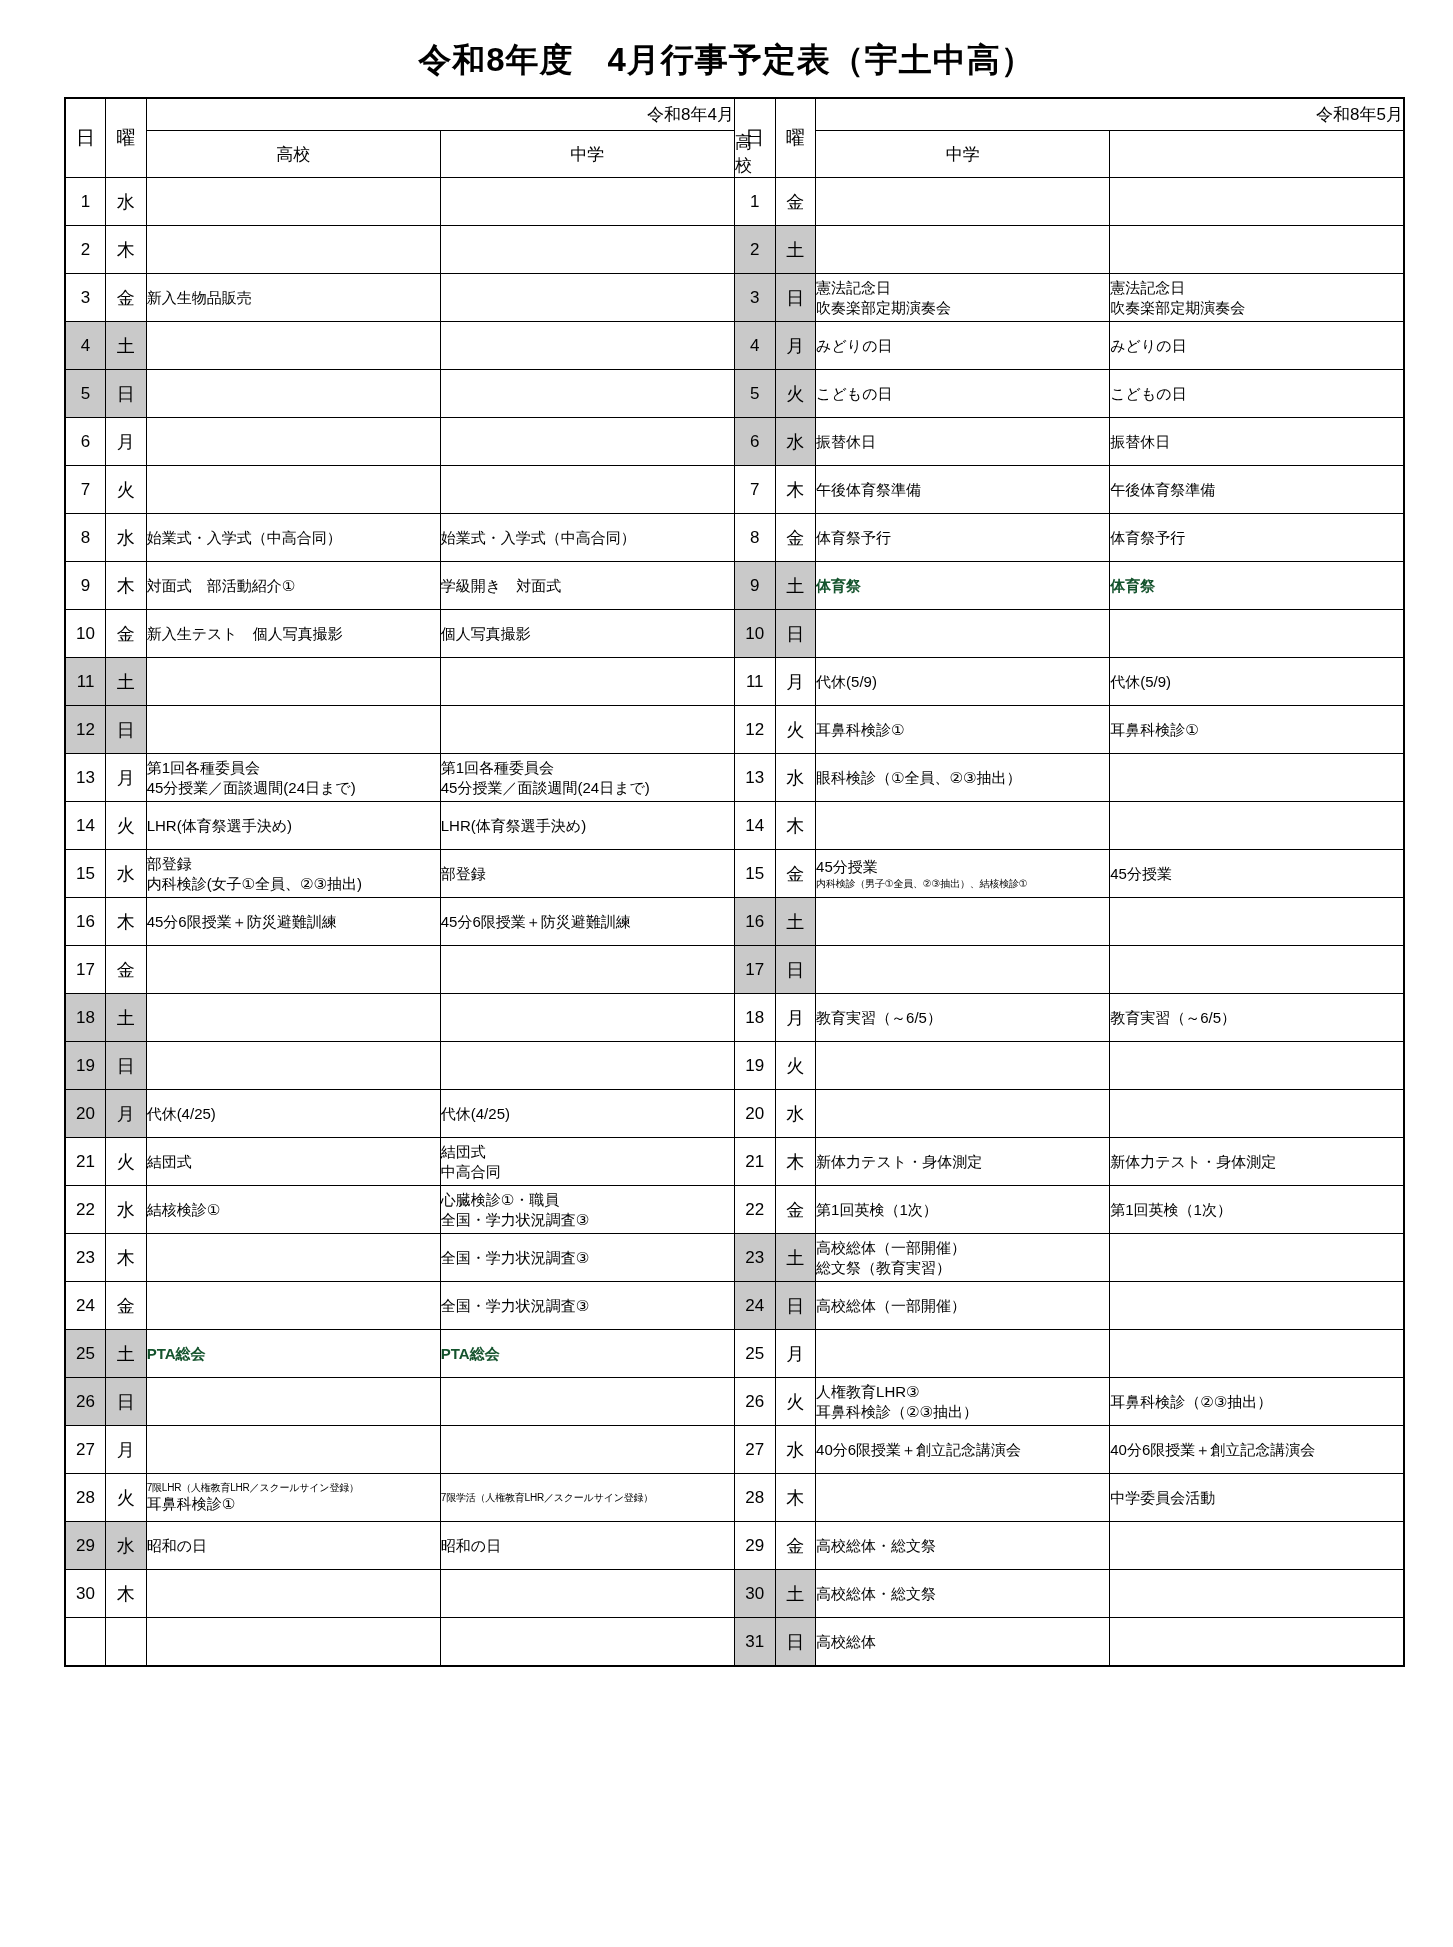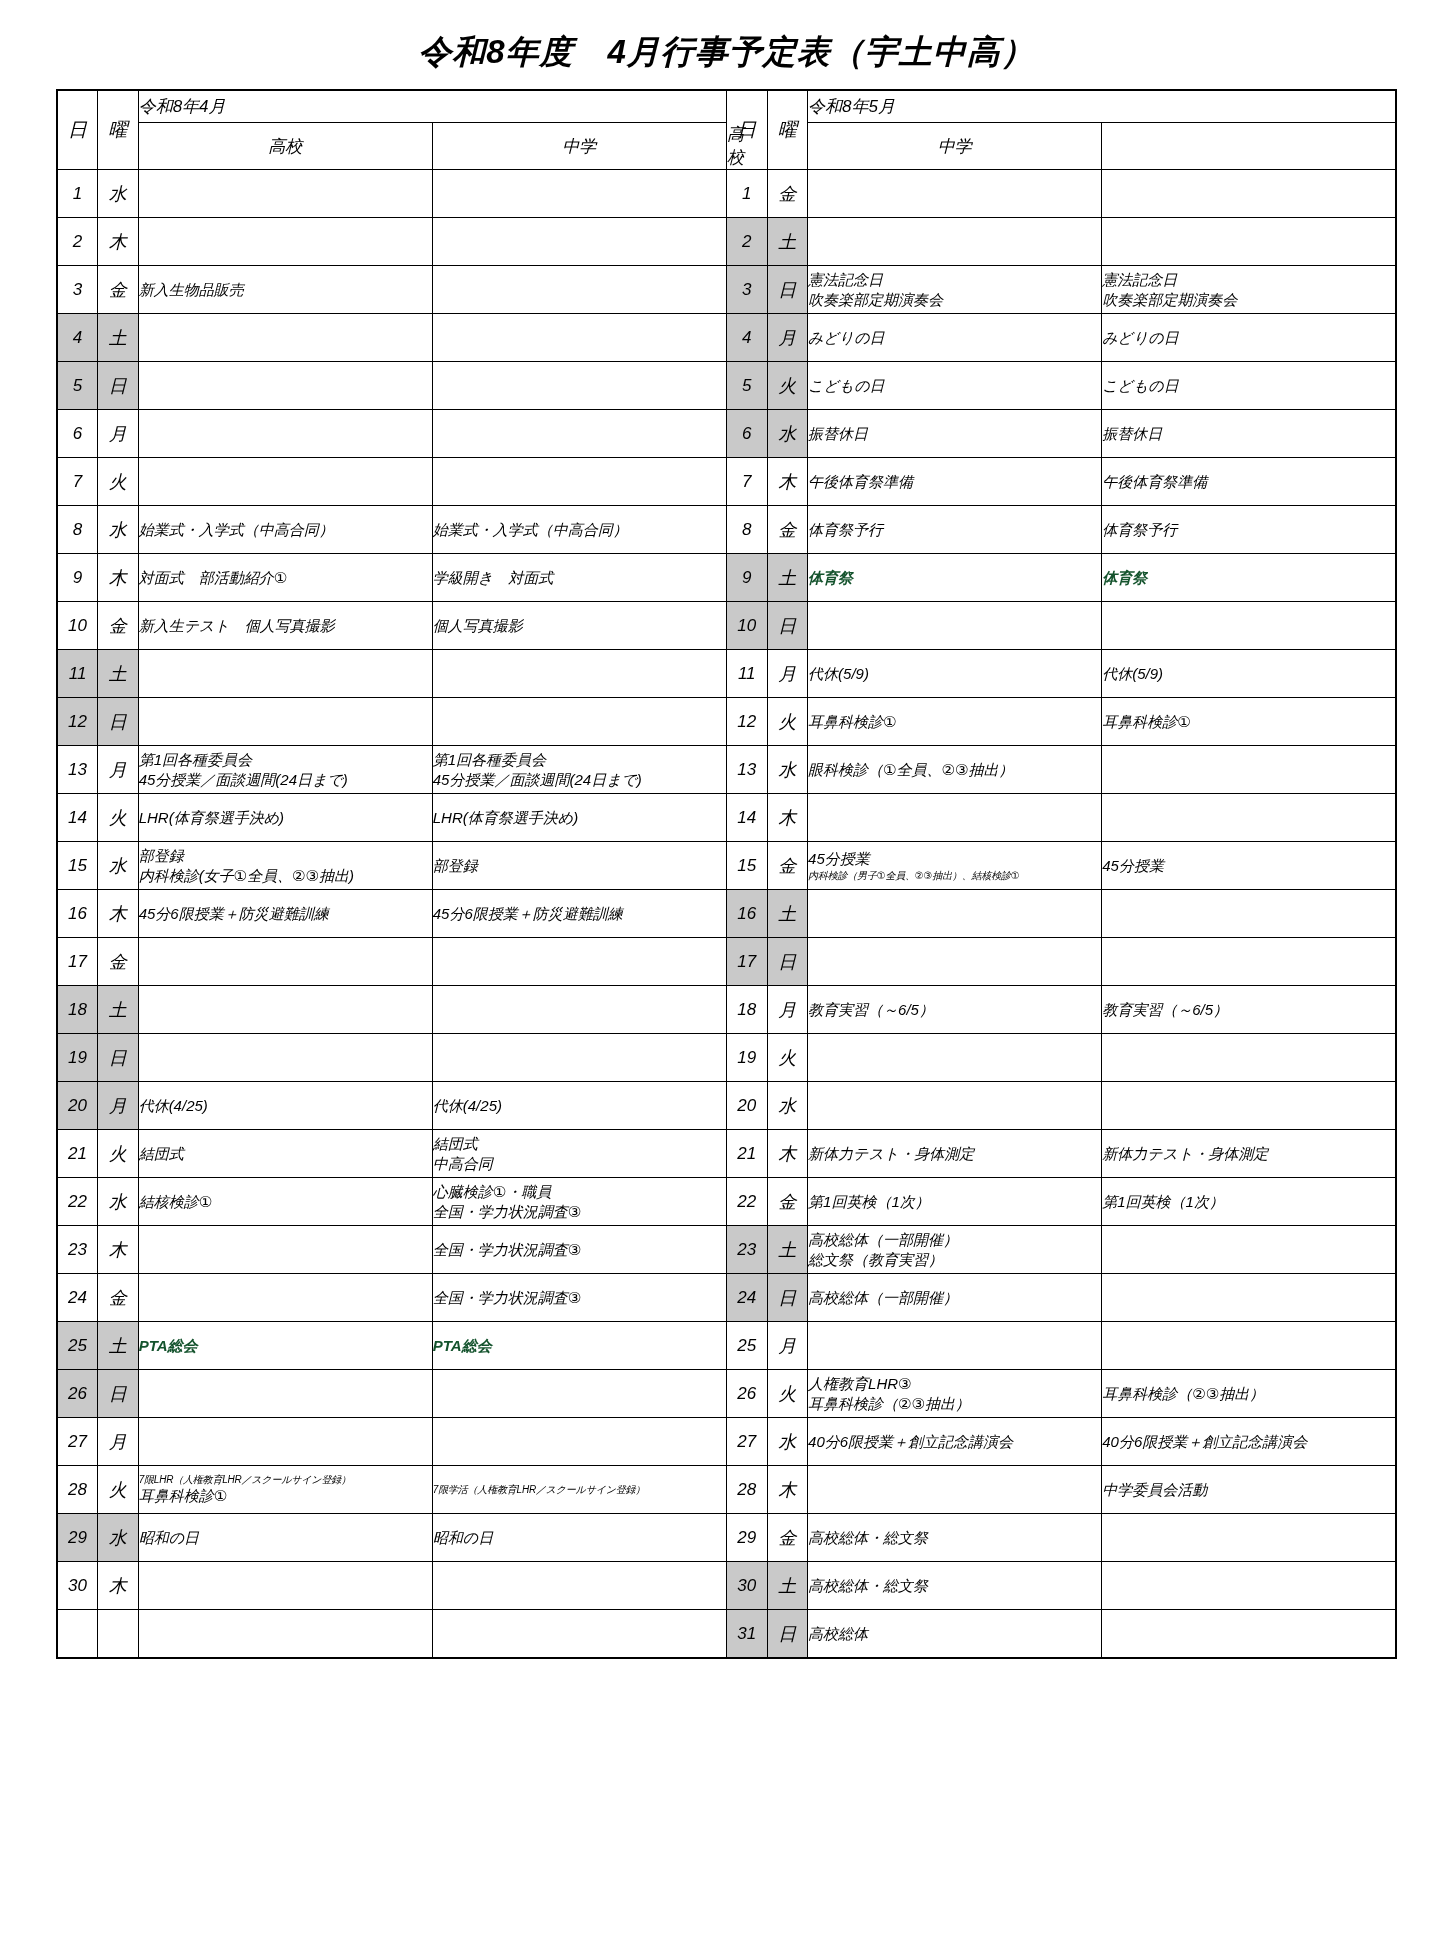--- a/index.html
+++ b/index.html
@@ -12,22 +12,21 @@
     height: 1947px;
     font-family: "Liberation Sans", "DejaVu Sans", sans-serif;
     color: #000000;
     overflow: hidden;
   }
   .page {
     position: relative;
     width: 1453px;
     height: 1780px;
     box-sizing: border-box;
-    padding: 0;
-    font-style: italic;
+    padding: 8px;
   }
   .doc-title {
     text-align: center;
     font-size: 33px;
     font-weight: bold;
     letter-spacing: 1px;
     padding-top: 30px;
     padding-bottom: 14px;
     white-space: pre;
   }
@@ -47,21 +46,21 @@
     font-weight: normal;
   }
   
   col.c-day   { width: 40px; }
   col.c-wd    { width: 40px; }
   col.c-hs    { width: 290px; }
   col.c-jhs   { width: 290px; }
   col.c-gap   { width: 0px; }
 
   .hdr-month {
-    text-align: left;
+    text-align: right;
     font-size: 17px;
     height: 31px;
     border-bottom: 1px solid #000 !important;
   }
   .hdr-sub {
     text-align: center;
     font-size: 17px;
     height: 34px;
   }
   .hdr-dw {

